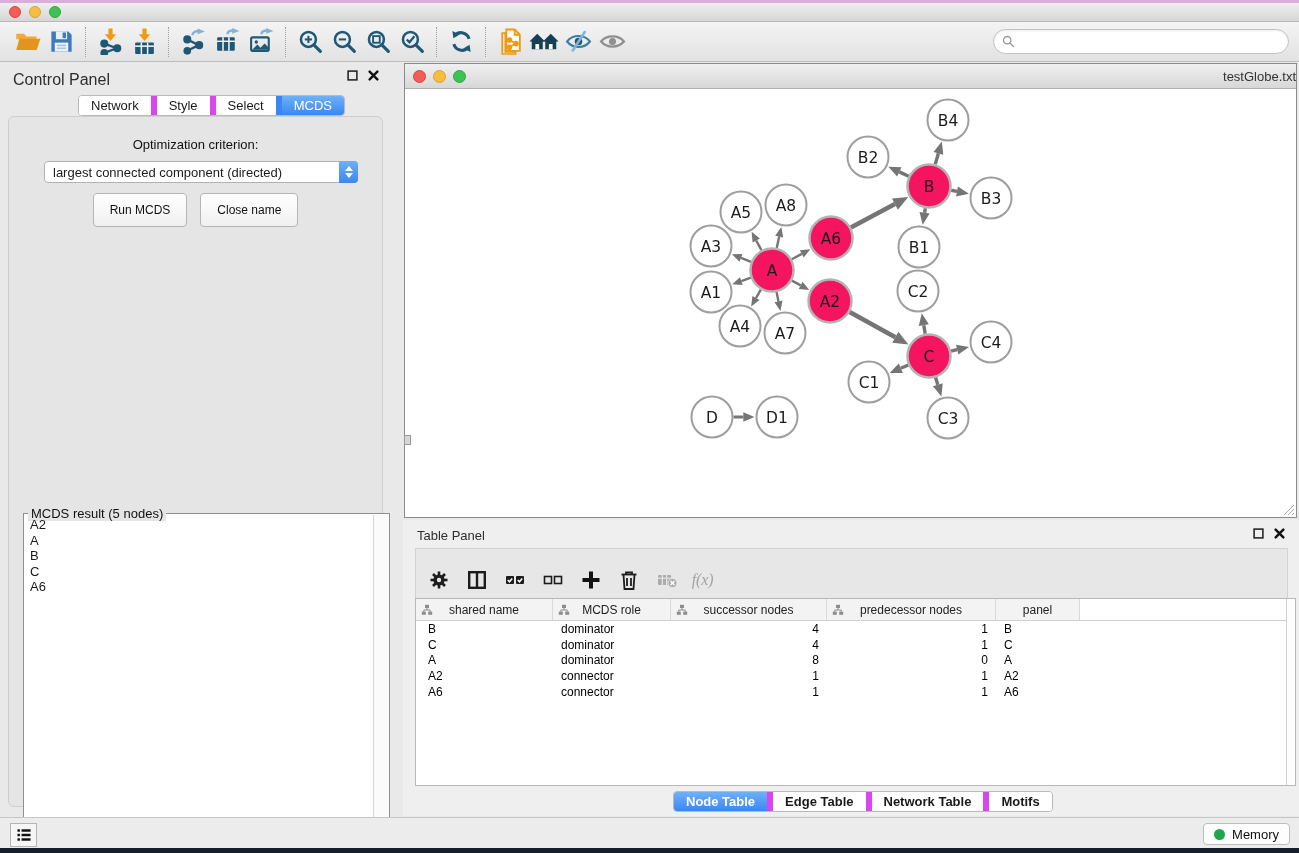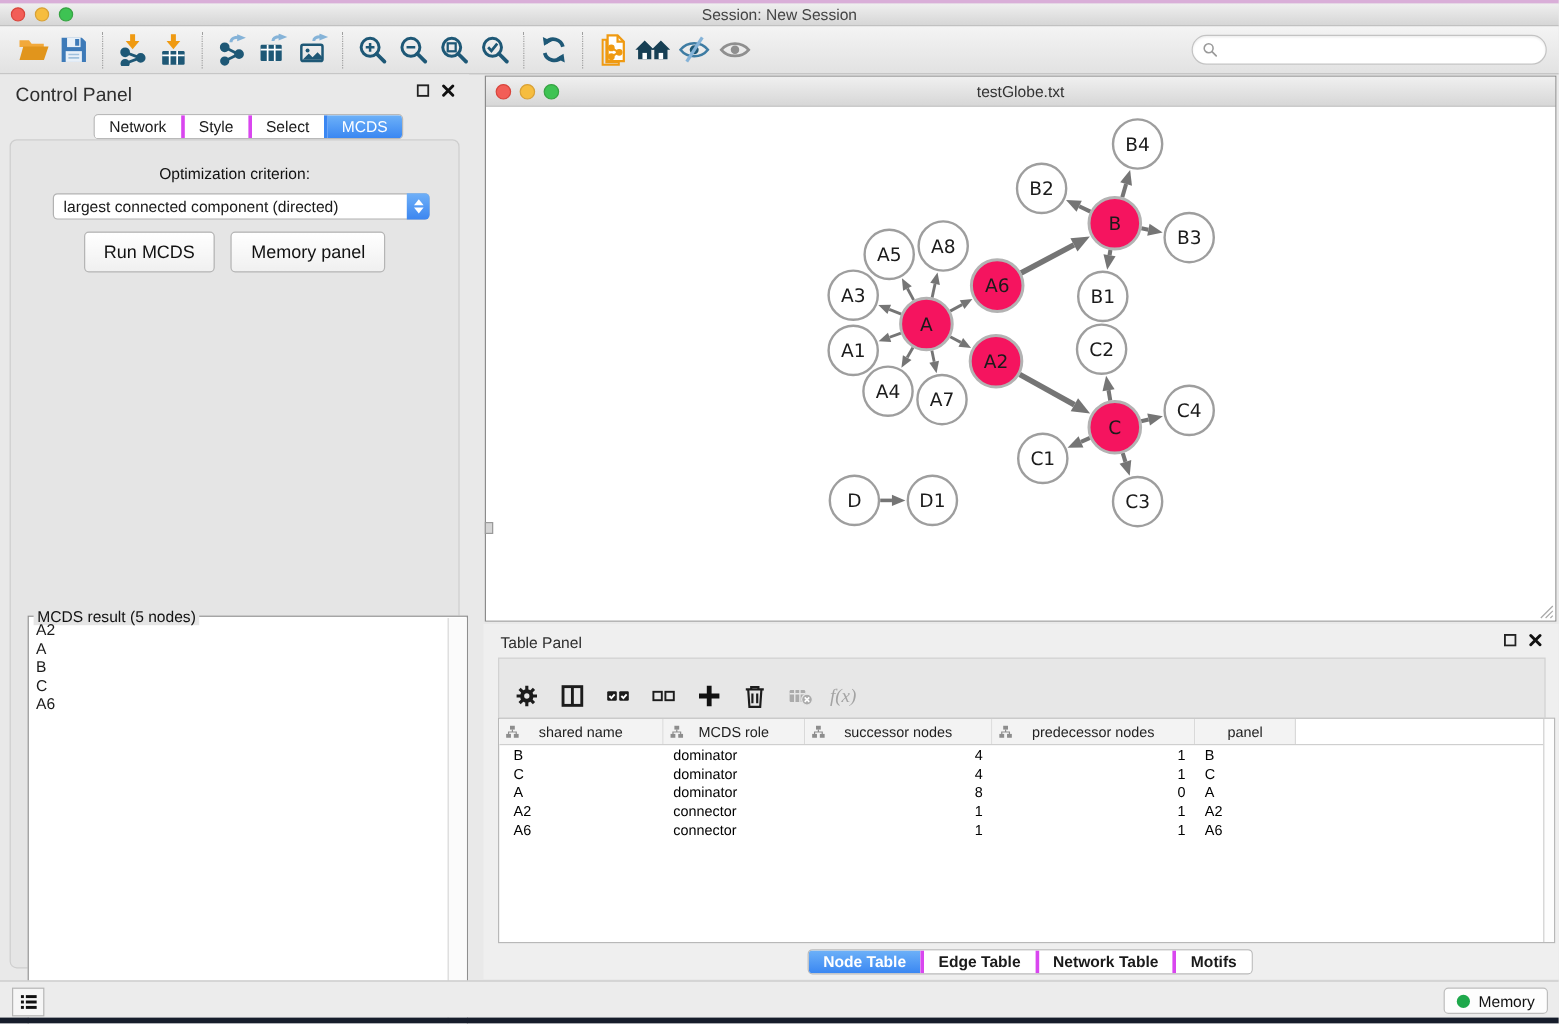--- a/index.html
+++ b/index.html
@@ -40,50 +40,50 @@
   .panel-hd-btns { position:absolute; top:8px; display:flex; gap:10px; align-items:center; }
   .hd-btn { width:11px; height:11px; display:flex; cursor:pointer; }
   .hd-btn svg { width:11px; height:11px; }
 
   
   #control-panel { left:0; top:62px; width:391px; height:754px; background:#e9e9e9; }
   #cp-title { position:absolute; left:13px; top:9px; font-size:16px; color:#2e2e2e; }
   #cp-tabs { position:absolute; left:78px; top:33px; height:21px; display:flex;
     border:1px solid #b9b9b9; border-radius:4px; overflow:hidden; background:#fff; }
   .seg { display:flex; align-items:center; justify-content:center; font-size:13px; padding:0 12px;
-    border-left:3px solid #d946ef; background:#fff; color:#1a1a1a; cursor:pointer; white-space:nowrap; }
+    border-left:6px solid #d946ef; background:#fff; color:#1a1a1a; cursor:pointer; white-space:nowrap; }
   .seg:first-child { border-left:none; }
   .seg.active { background:linear-gradient(#6db1f8,#3a87f2); color:#fff; border-left-color:#3a87f2; }
   #cp-body { position:absolute; left:8px; top:54px; width:375px; height:691px;
     background:#e5e5e5; border:1px solid #cecece; border-radius:6px; }
   #opt-label { position:absolute; left:0; width:100%; top:20px; text-align:center; font-size:13px; color:#111; }
   #opt-select { position:absolute; left:35px; top:44px; width:314px; height:22px; background:#fff;
     border:1px solid #b2b2b2; border-radius:4px; display:flex; align-items:center; cursor:pointer; }
   #opt-select .val { flex:1; font-size:13px; padding-left:8px; white-space:nowrap; overflow:hidden; }
   #opt-select .stepper { width:19px; height:22px; margin-right:-1px; border-radius:0 4px 4px 0;
     background:linear-gradient(#6fb0f8,#3c86f0); display:flex; flex-direction:column; align-items:center; justify-content:center; gap:2px; }
   .tri-up { width:0; height:0; border-left:4px solid transparent; border-right:4px solid transparent; border-bottom:5px solid #fff; }
   .tri-down { width:0; height:0; border-left:4px solid transparent; border-right:4px solid transparent; border-top:5px solid #fff; }
   #cp-buttons { position:absolute; left:0; width:100%; top:76px; display:flex; justify-content:center; gap:13px; }
   .btn { height:22px; padding:16px 16px; background:linear-gradient(#ffffff,#f0f0f0); border:1px solid #b5b5b5;
-    border-radius:4px; font-size:15px; display:flex; align-items:center; cursor:pointer; color:#111; }
+    border-radius:4px; font-size:12px; display:flex; align-items:center; cursor:pointer; color:#111; }
   #mcds-box { position:absolute; left:14px; top:396px; width:367px; height:342px;
     border:1px solid #8f8f8f; background:#fff; }
   #mcds-legend { position:absolute; left:4px; top:-8px; background:#e5e5e5; padding:0 3px; font-size:13px; color:#111; }
   #mcds-list { position:absolute; left:0; top:3px; bottom:1px; right:17px; overflow:hidden; }
   .mcds-item { font-size:13px; line-height:15.5px; padding-left:6px; cursor:default; }
   #mcds-scroll { position:absolute; right:0; top:1px; bottom:1px; width:16px; background:#fbfbfb; border-left:1px solid #d7d7d7; }
 
   
   #net-window { left:404px; top:63px; width:893px; height:455px; background:#fff; border:1px solid #8b8b8b; }
   #net-titlebar { position:absolute; left:0; top:0; width:100%; height:25px;
     background:linear-gradient(#f0f0f0,#d7d7d7); border-bottom:1px solid #b0b0b0; display:flex; align-items:center; }
   #net-titlebar .lights { margin-left:8px; gap:7px; }
   #net-titlebar .light { width:13px; height:13px; }
-  #net-title { position:absolute; left:0; right:0; text-align:center; font-size:13px; color:#333; }
+  #net-title { position:absolute; left:0; right:0; text-align:right; font-size:13px; color:#333; }
   #graph-area { position:absolute; left:0; top:25px; width:891px; height:428px; background:#fff; }
   #net-grip { position:absolute; right:1px; bottom:1px; width:14px; height:14px; }
   #net-splitter { position:absolute; left:-1px; top:371px; width:7px; height:10px; background:#d6d6d6; border:1px solid #9a9a9a; }
 
   
   #table-panel { left:403px; top:520px; width:896px; height:296px; background:#efefef; }
   #tp-title { position:absolute; left:14px; top:8px; font-size:13px; color:#2e2e2e; }
   #tp-toolbar { position:absolute; left:12px; top:28px; width:873px; height:63px; background:#e7e7e7;
     border:1px solid #d2d2d2; display:flex; align-items:center; padding-left:8px; gap:8px; }
   .tpicon { width:30px; height:30px; display:flex; align-items:center; justify-content:center; cursor:pointer; }
@@ -116,21 +116,20 @@
 <body>
 
 <div class="abs" id="desktop-top"></div>
 
 <div class="abs" id="titlebar">
   <div class="lights">
     <span class="light red"></span>
     <span class="light yellow"></span>
     <span class="light green"></span>
   </div>
-  <div class="title">Session: New Session</div>
 </div>
 
 <div class="abs" id="toolbar">
 
   <span class="tbicon">
       <svg viewBox="0 0 24 24">
         <path d="M2 5h7l2 2.5h9V10H2z" fill="#f2a93b"></path>
         <path d="M2 19.5 4.8 9.5h18.7l-3.4 10z" fill="#e1951c"></path>
       </svg>
     </span>
@@ -325,21 +324,21 @@
     <div id="opt-select">
       <span class="val">largest connected component (directed)</span>
       <span class="stepper">
           <span class="tri-up"></span>
           <span class="tri-down"></span>
         </span>
     </div>
     <div id="opt-label">Optimization criterion:</div>
     <div id="cp-buttons">
       <div class="btn">Run MCDS</div>
-      <div class="btn">Memory panel</div>
+      <div class="btn">Close name</div>
     </div>
     <div id="mcds-box">
       <span id="mcds-legend">MCDS result (5 nodes)</span>
       <div id="mcds-list">
           <div class="mcds-item">A2</div>
           <div class="mcds-item">A</div>
           <div class="mcds-item">B</div>
           <div class="mcds-item">C</div>
           <div class="mcds-item">A6</div>
         </div>

